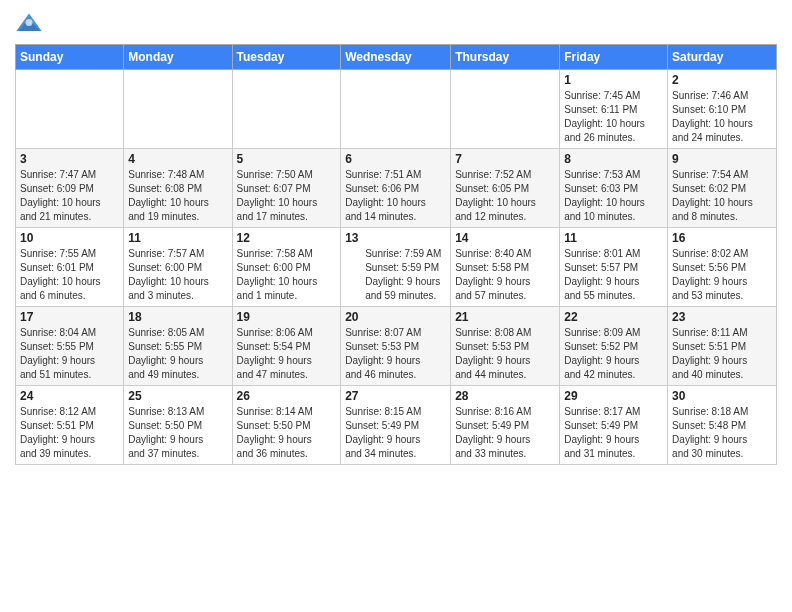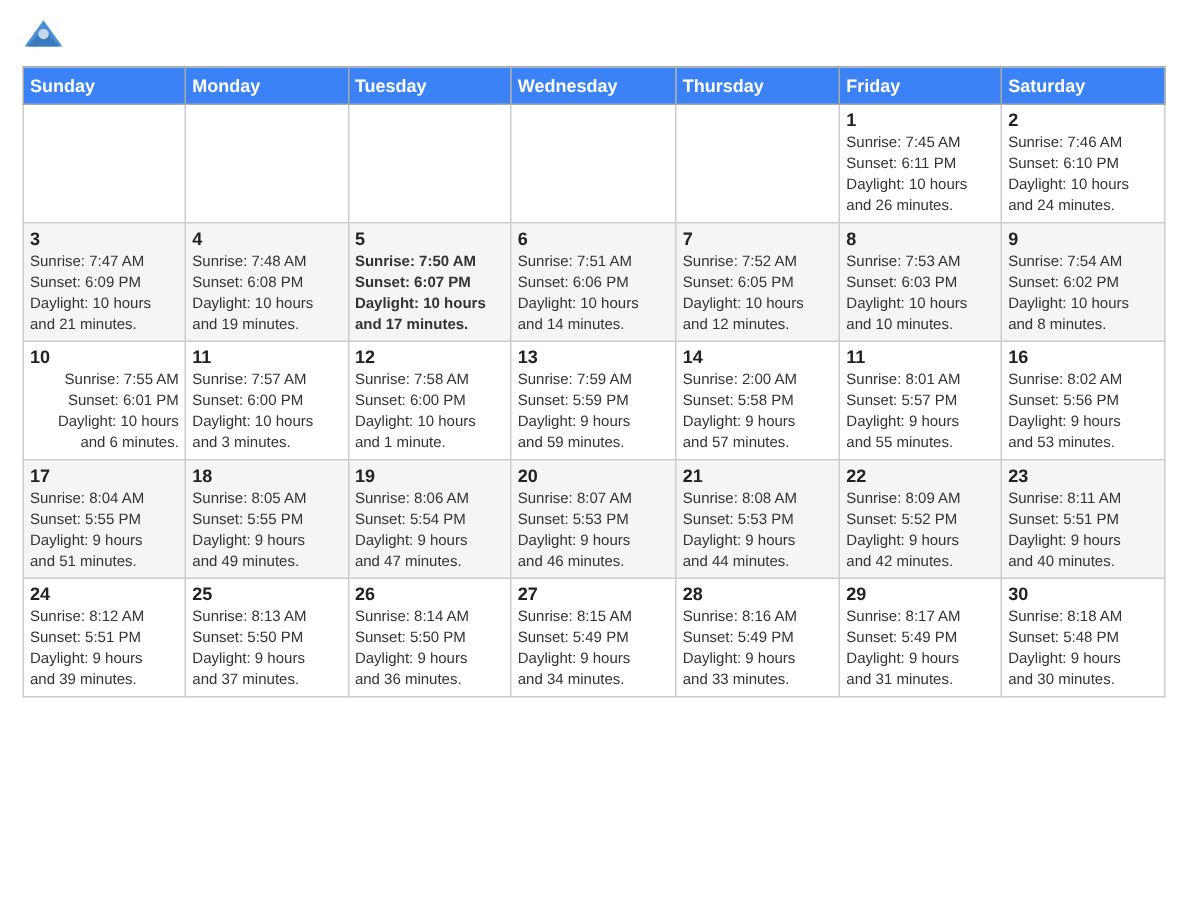--- a/index.html
+++ b/index.html
@@ -156,21 +156,21 @@
           </td>
           <td>
             <span class="day-num">4</span>
             <div class="day-info" style="white-space: pre-line;">Sunrise: 7:48 AM
 Sunset: 6:08 PM
 Daylight: 10 hours
 and 19 minutes.</div>
           </td>
           <td>
             <span class="day-num">5</span>
-            <div class="day-info" style="white-space: pre-line; font-weight: bold;">Sunrise: 7:50 AM
+            <div class="day-info" style="white-space: pre-line;">Sunrise: 7:50 AM
 Sunset: 6:07 PM
 Daylight: 10 hours
 and 17 minutes.</div>
           </td>
           <td>
             <span class="day-num">6</span>
             <div class="day-info" style="white-space: pre-line;">Sunrise: 7:51 AM
 Sunset: 6:06 PM
 Daylight: 10 hours
 and 14 minutes.</div>
@@ -193,49 +193,49 @@
             <span class="day-num">9</span>
             <div class="day-info" style="white-space: pre-line;">Sunrise: 7:54 AM
 Sunset: 6:02 PM
 Daylight: 10 hours
 and 8 minutes.</div>
           </td>
         </tr>
         <tr>
           <td>
             <span class="day-num">10</span>
-            <div class="day-info" style="white-space: pre-line; text-align: right;">Sunrise: 7:55 AM
+            <div class="day-info" style="white-space: pre-line;">Sunrise: 7:55 AM
 Sunset: 6:01 PM
 Daylight: 10 hours
 and 6 minutes.</div>
           </td>
           <td>
             <span class="day-num">11</span>
             <div class="day-info" style="white-space: pre-line;">Sunrise: 7:57 AM
 Sunset: 6:00 PM
 Daylight: 10 hours
 and 3 minutes.</div>
           </td>
           <td>
             <span class="day-num">12</span>
             <div class="day-info" style="white-space: pre-line;">Sunrise: 7:58 AM
 Sunset: 6:00 PM
 Daylight: 10 hours
 and 1 minute.</div>
           </td>
           <td>
             <span class="day-num">13</span>
-            <div class="day-info" style="white-space: pre-line;">Sunrise: 7:59 AM
+            <div class="day-info" style="white-space: pre-line; margin-left: 20px;">Sunrise: 7:59 AM
 Sunset: 5:59 PM
 Daylight: 9 hours
 and 59 minutes.</div>
           </td>
           <td>
             <span class="day-num">14</span>
-            <div class="day-info" style="white-space: pre-line;">Sunrise: 2:00 AM
+            <div class="day-info" style="white-space: pre-line;">Sunrise: 8:40 AM
 Sunset: 5:58 PM
 Daylight: 9 hours
 and 57 minutes.</div>
           </td>
           <td>
             <span class="day-num">11</span>
             <div class="day-info" style="white-space: pre-line;">Sunrise: 8:01 AM
 Sunset: 5:57 PM
 Daylight: 9 hours
 and 55 minutes.</div>

